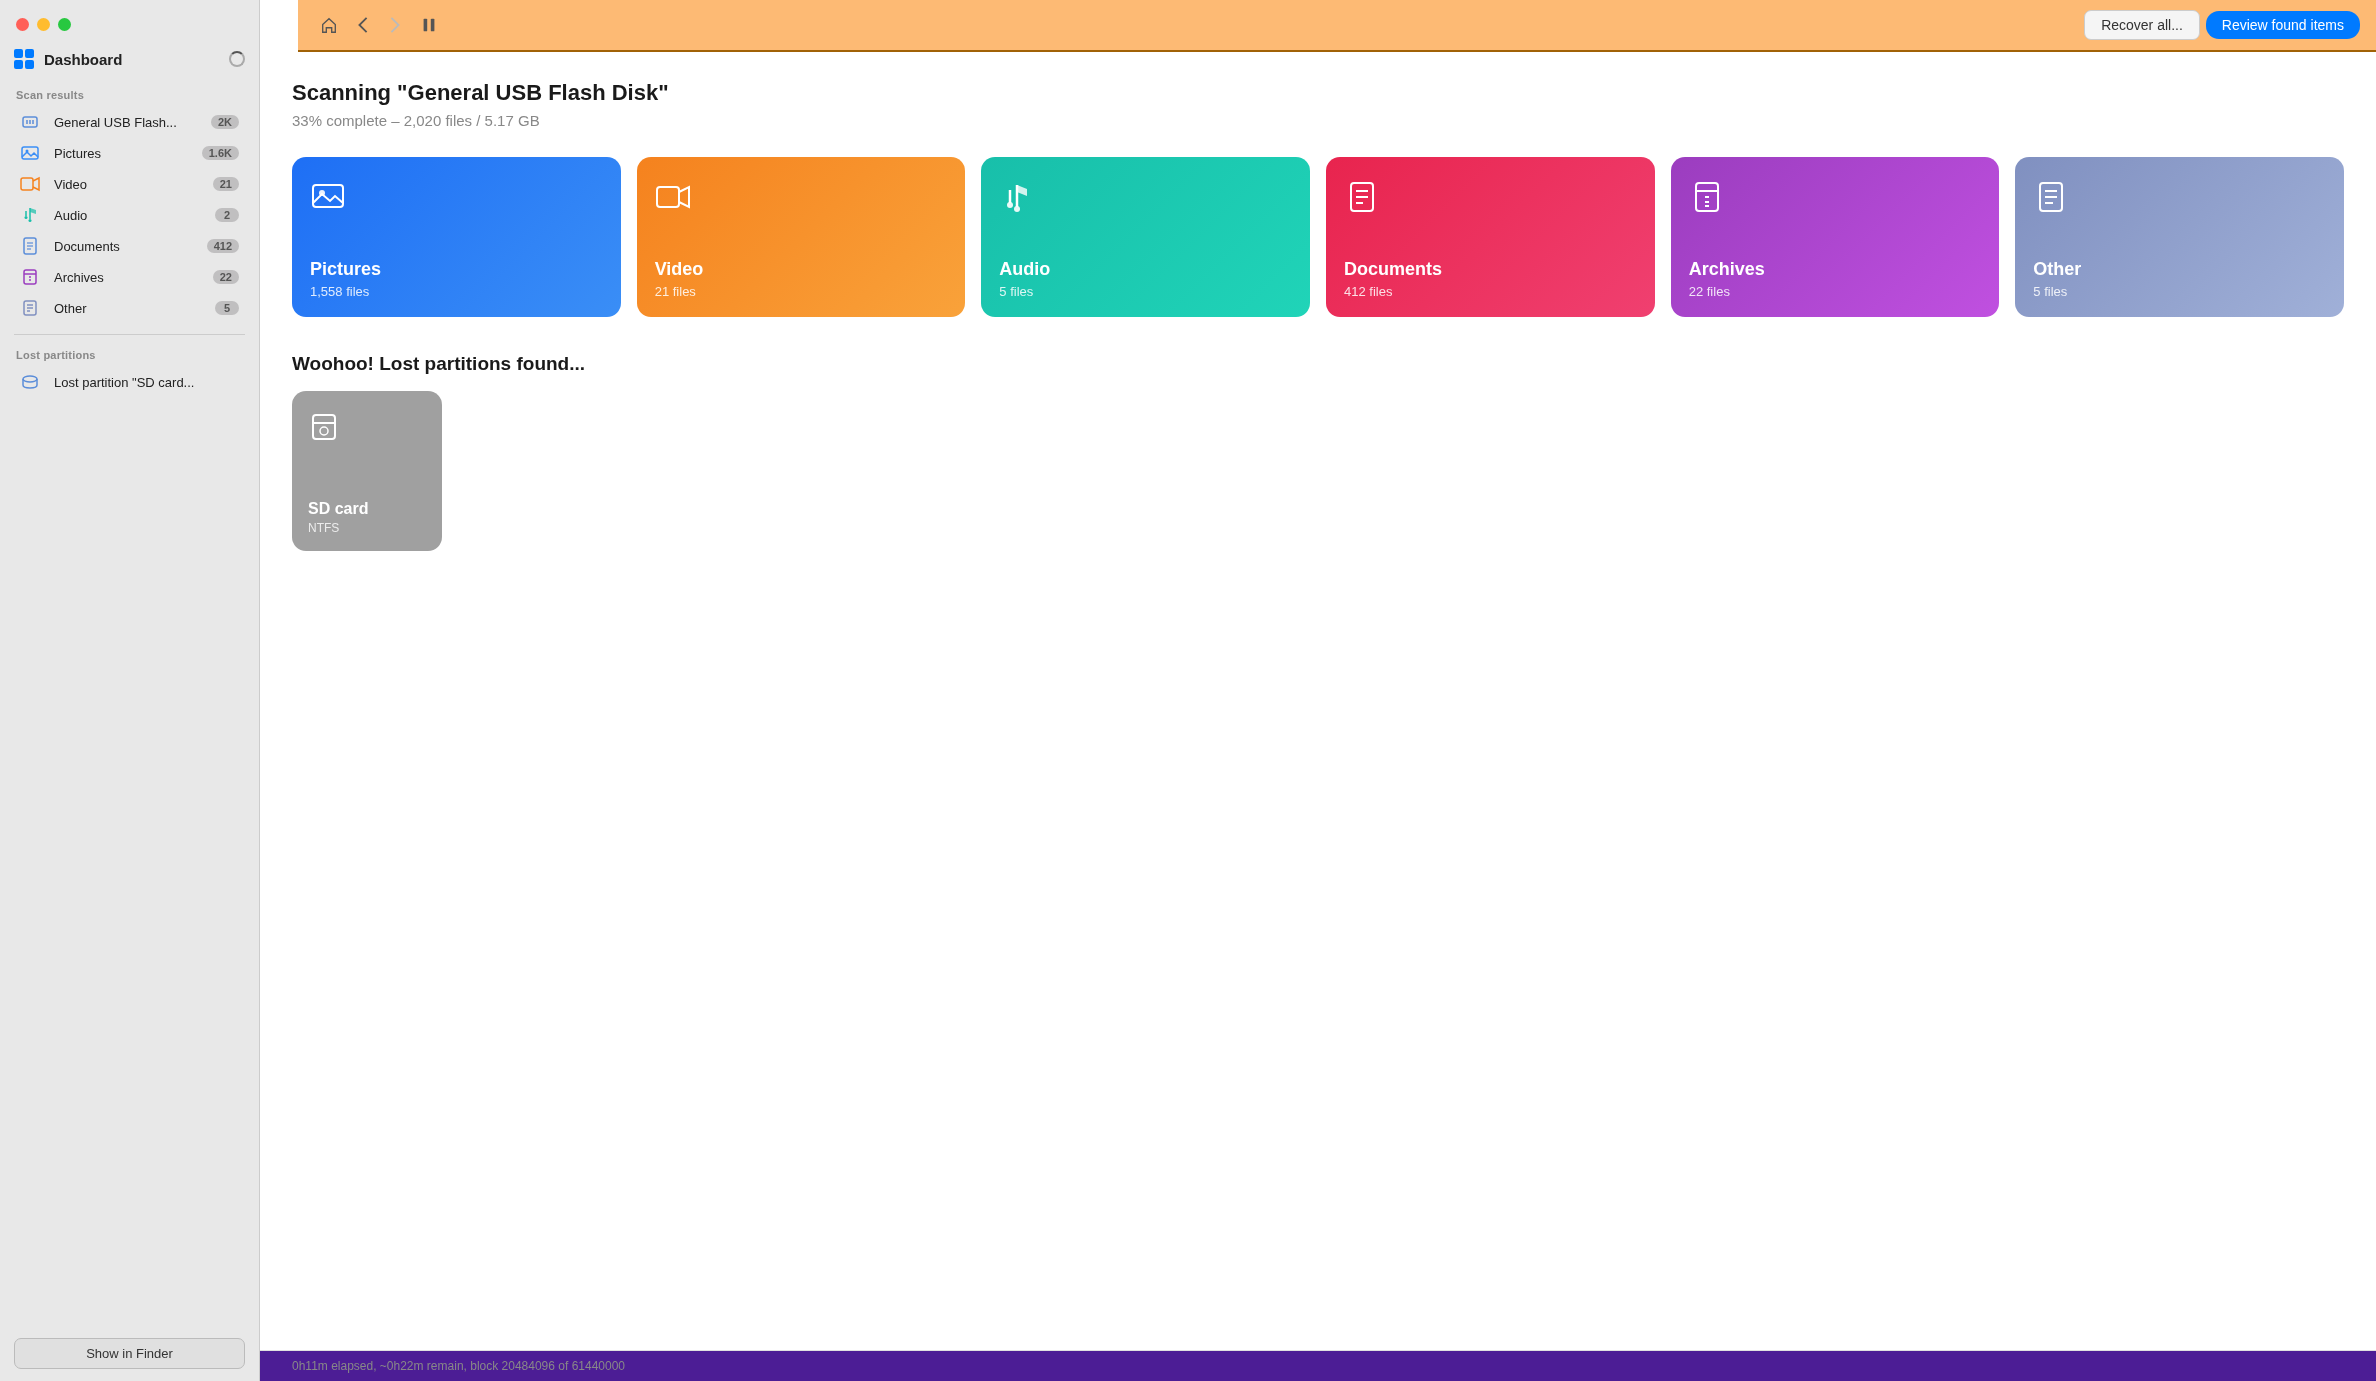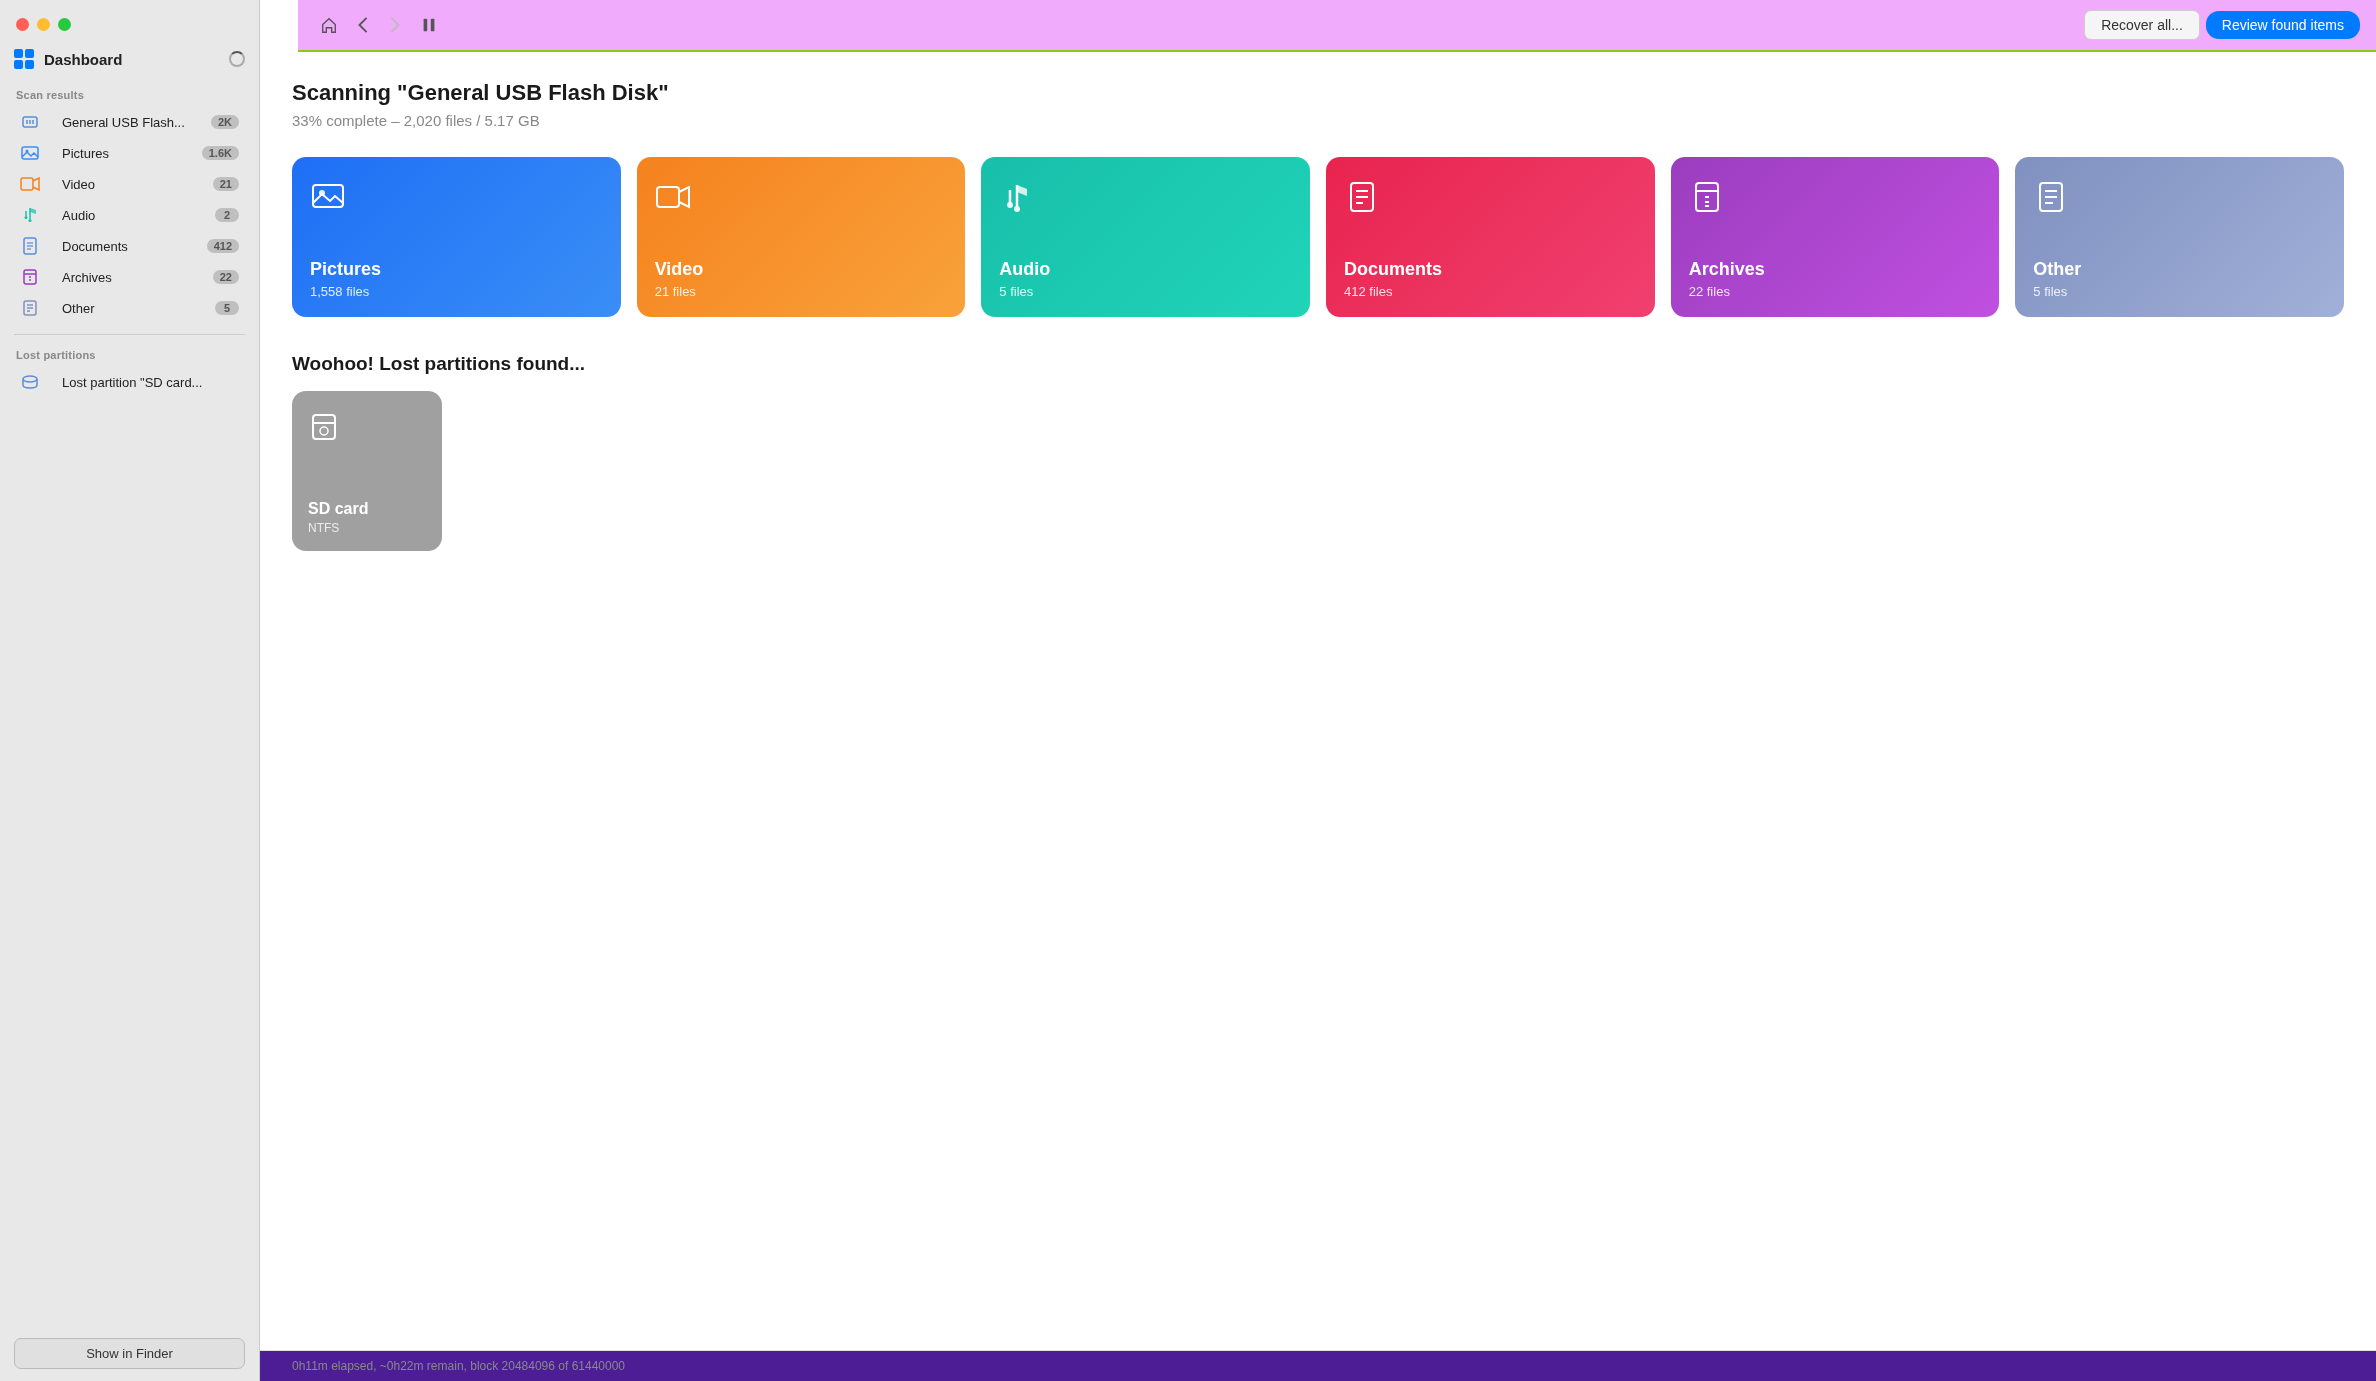--- a/index.html
+++ b/index.html
@@ -28,21 +28,21 @@
     }
     .dashboard-grid-icon { display: grid; grid-template-columns: 1fr 1fr; gap: 2px; width: 20px; height: 20px; }
     .dashboard-grid-icon span { background: #007aff; border-radius: 2px; }
     .dashboard-label { font-size: 15px; font-weight: 600; color: #222; }
     .dashboard-spinner { margin-left: auto; width: 16px; height: 16px; border: 2px solid #aaa; border-top-color: #555; border-radius: 50%; animation: spin 0.8s linear infinite; }
     @keyframes spin { to { transform: rotate(360deg); } }
 
     .sidebar-section-label { font-size: 11px; color: #888; font-weight: 600; padding: 4px 16px 6px; letter-spacing: 0.02em; }
 
     .sidebar-item {
-      display: flex; align-items: center; gap: 22px; padding: 5px 14px;
+      display: flex; align-items: center; gap: 14px; padding: 5px 14px;
       cursor: pointer; border-radius: 6px; margin: 0 6px 1px;
     }
     .sidebar-item-icon { width: 20px; height: 20px; flex-shrink: 0; display: flex; align-items: center; justify-content: center; }
     .sidebar-item-label { font-size: 13px; color: #222; flex: 1; white-space: nowrap; overflow: hidden; text-overflow: ellipsis; }
     .sidebar-item-badge {
       background: #c0bfc0; color: #555; font-size: 11px; font-weight: 600;
       border-radius: 8px; padding: 1px 7px; min-width: 24px; text-align: center;
     }
 
     .sidebar-divider { height: 1px; background: #ccc; margin: 10px 14px; }
@@ -54,21 +54,21 @@
     }
 
     
     .main {
       flex: 1; display: flex; flex-direction: column; background: #fff; overflow: hidden;
     }
 
     
     .toolbar {
       display: flex; align-items: center; gap: 6px; padding: 8px 16px;
-      border-bottom: 2px solid #84cc16; background: #f0abfc; min-height: 52px; margin-left: 38px;
+      border-bottom: 2px solid #a16207; background: #fdba74; min-height: 52px; margin-left: 38px;
     }
     .toolbar-icon-btn {
       background: none; border: none; cursor: pointer; padding: 4px 6px;
       color: #555; font-size: 18px; border-radius: 4px; display: flex; align-items: center;
     }
     .toolbar-icon-btn.disabled { color: #bbb; cursor: default; }
     .toolbar-spacer { flex: 1; }
     .recover-all-btn {
       background: #f5f5f5; border: 1px solid #ccc; border-radius: 7px;
       font-size: 14px; color: #333; padding: 6px 16px; cursor: pointer;

